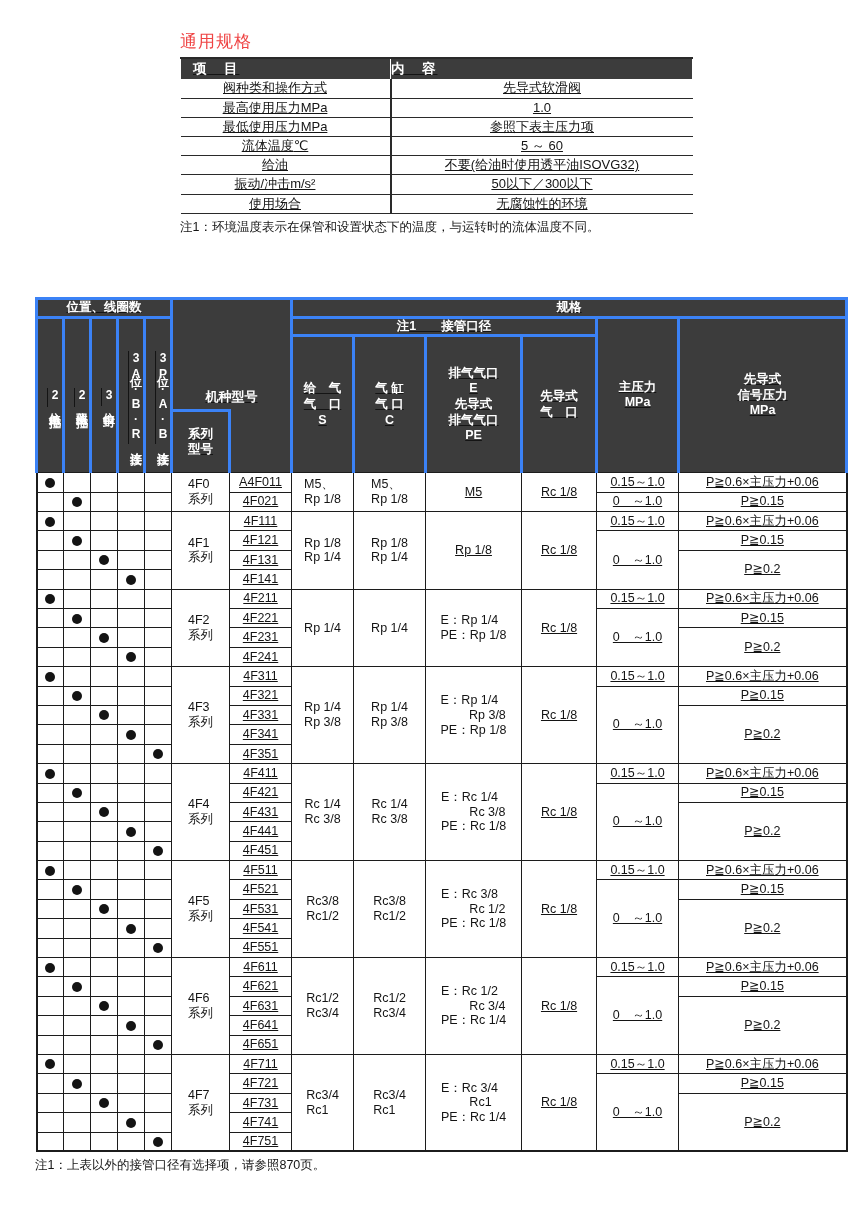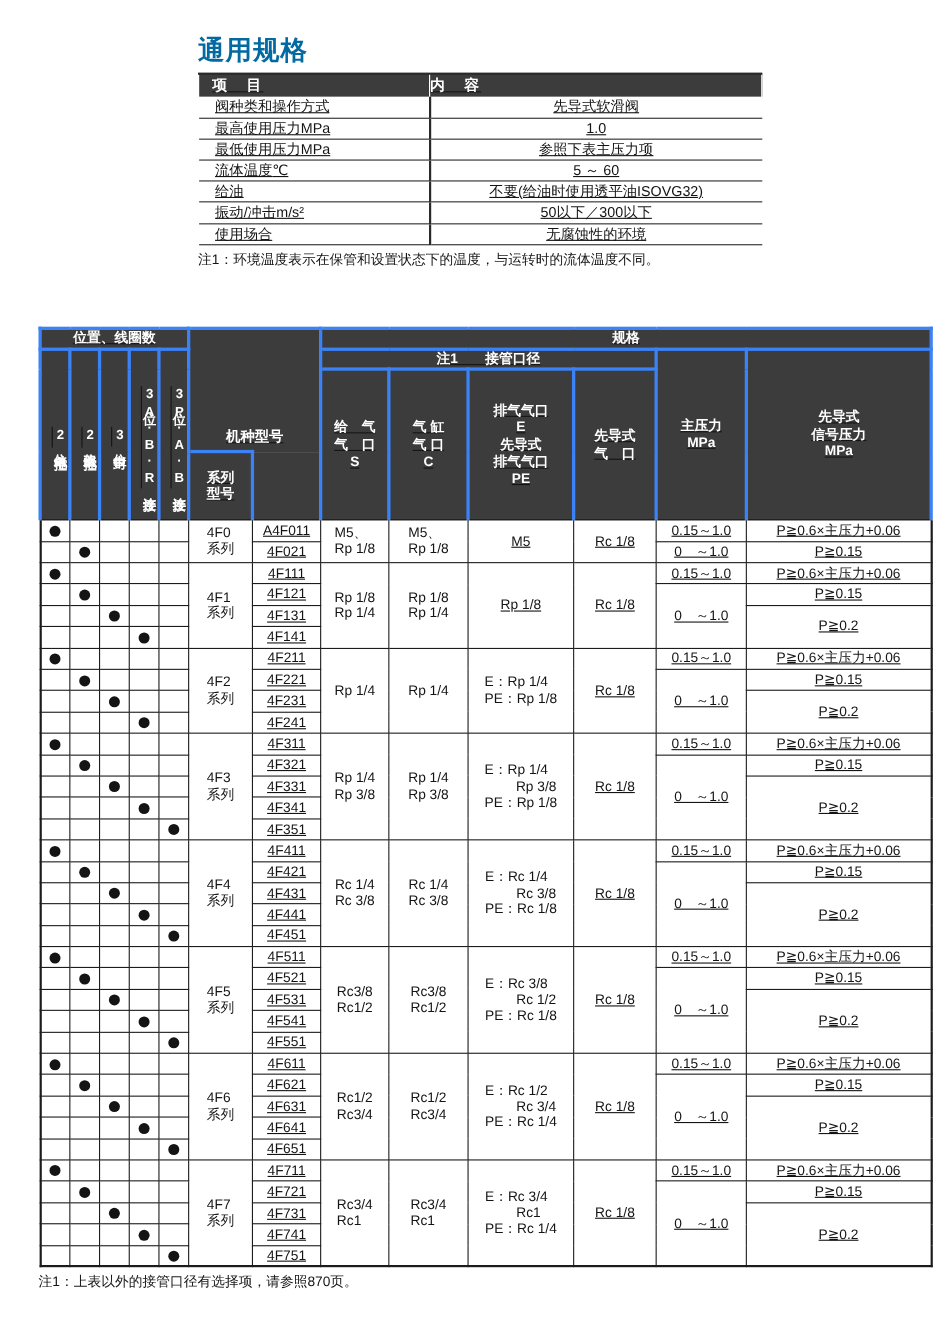--- a/index.html
+++ b/index.html
@@ -3,40 +3,40 @@
 <meta charset="utf-8">
 <style>
   * { margin:0; padding:0; box-sizing:border-box; }
   html,body { background:#ffffff; }
   body {
     width:850px; height:1212px; position:relative;
     font-family:"Liberation Sans","DejaVu Sans",sans-serif;
     color:#141414; overflow:hidden;
   }
   .sec-title {
-    font-size:24px; font-weight:bold; color:#0369a1; letter-spacing:1px;
+    font-size:17px; font-weight:normal; color:#ef4444; letter-spacing:1px;
   }
   table { border-collapse:collapse; table-layout:fixed;text-decoration:underline; }
 
   
   .general { position:absolute; left:180px; top:30px; width:512px; }
   .general .sec-title { margin-bottom:4px; }
   .g-table { width:512px; }
   .g-table th {
     background:var(--hdr-bg,#3c3c3c); color:#fff; font-size:13.5px; font-weight:bold;
     height:21px; border:1px solid #fff; border-top:2px solid #2a2a2a;
   }
   .g-table th.g-item-h { text-align:left; padding-left:12px; letter-spacing:2px; }
   .g-table th.g-content-h { text-align:left; letter-spacing:2px;margin-left:10px; }
   .g-table td {
     border-bottom:1.6px solid #2a2a2a; font-size:13px; height:19.2px;
     vertical-align:middle; line-height:1.1;
   }
   .g-table td.g-left { border-right:2px solid #2a2a2a; }
-  .g-left .wrap { display:flex; justify-content:flex-start; align-items:center; padding:0 24px 0 4px;margin-left:11px; }
+  .g-left .wrap { display:flex; justify-content:center; align-items:center; padding:0 24px 0 4px; }
   .g-table td.g-right { text-align:center; }
   .note { font-size:12.5px; margin-top:5px; color:#151515; }
 
   
   .models { position:absolute; left:35px; top:297px; width:810px; }
   .models .sec-title { margin-bottom:6px; }
   .m-table { width:810px; border:2px solid #1c1c1c; }
   .m-table th {
     background:var(--hdr-bg,#3c3c3c); color:#fff; border:3px solid #3b82f6;
     font-size:12.5px; font-weight:bold; text-align:center; vertical-align:middle;

